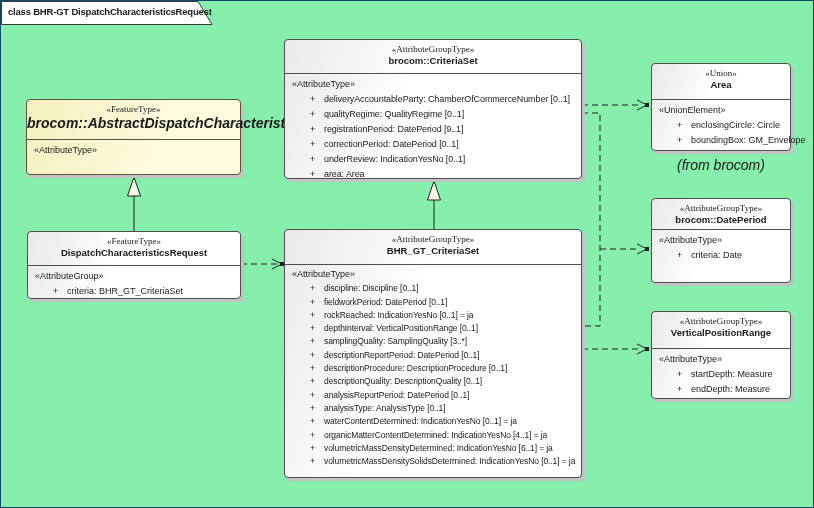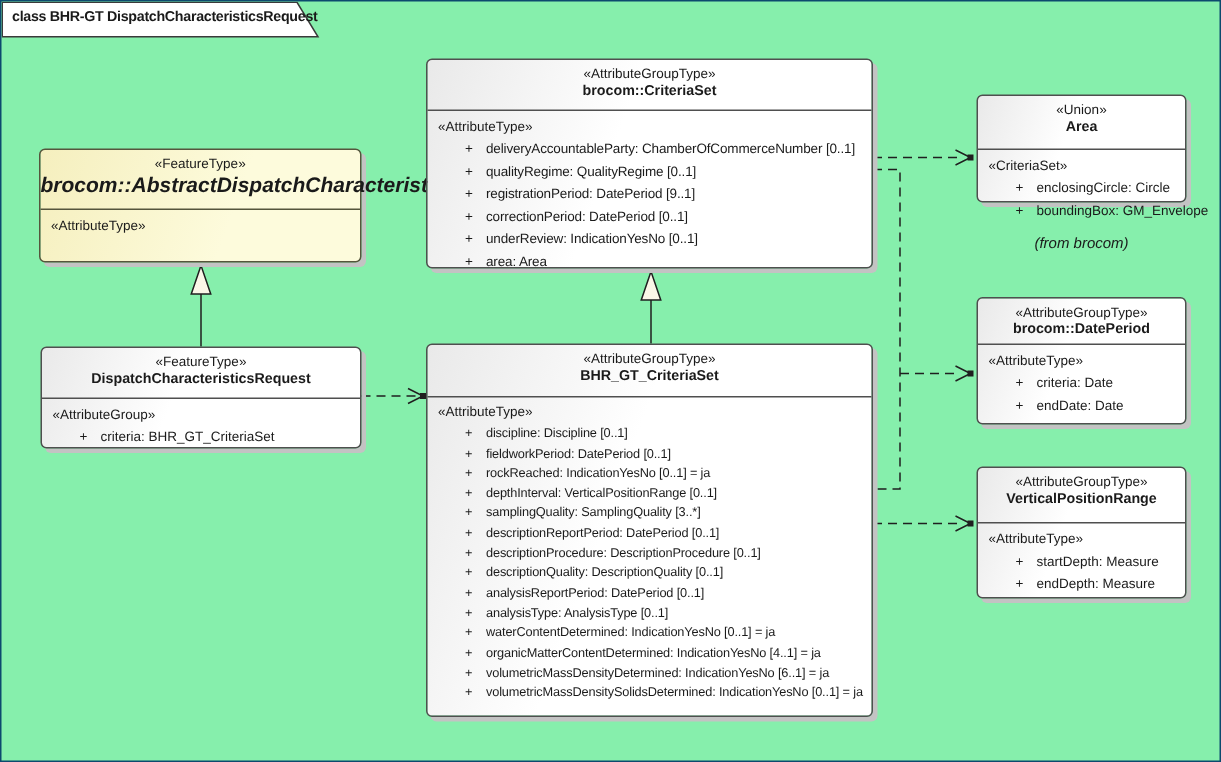--- a/index.html
+++ b/index.html
@@ -23,34 +23,34 @@
   }
   .uml-box.yellow{
     background:linear-gradient(110deg,#f5efbe 0%,#fdfbdc 60%);
     border-color:#55553c;
   }
   .hdr{
     box-sizing:border-box;border-bottom:1px solid #4f4f4f;
     text-align:center;padding-top:4px;
   }
   .yellow .hdr{border-bottom-color:#55553c;}
-  .stereo{font-size:9px;}
+  .stereo{font-size:9px;font-family:Liberation Serif, serif;}
   .cname{font-size:9.5px;font-weight:bold;margin-top:1px;white-space:nowrap;}
   .cname.italic{font-style:italic;}
   .body{padding-top:3px;}
   .comp{font-size:9px;padding-left:7px;margin-bottom:1px;}
   .attr{font-size:9px;white-space:nowrap;padding-left:25px;}
   .attr .plus{display:inline-block;width:14px;}
   .rows-15 .comp,.rows-15 .attr{line-height:15px;margin-bottom:0;}
   .rows-13 .comp,.rows-13 .attr{line-height:13.3px;font-size:8.5px;}
   .rows-13 .comp{font-size:9px;}
   .tight .attr{letter-spacing:-0.1px;}
   
   .caption{
-    position:absolute;font-size:10px;font-style:italic;text-align:center;
+    position:absolute;font-size:14px;font-style:italic;text-align:center;
   }
   
   #wires{position:absolute;left:0;top:0;pointer-events:none;}
 </style>
 </head>
 <body>
 
 <div id="canvas">
 
   <svg id="wires" width="814" height="508">
@@ -150,42 +150,41 @@
       <div class="attr"><span class="plus">+</span><span>descriptionQuality: DescriptionQuality [0..1]</span></div>
       <div class="attr"><span class="plus">+</span><span>analysisReportPeriod: DatePeriod [0..1]</span></div>
       <div class="attr"><span class="plus">+</span><span>analysisType: AnalysisType [0..1]</span></div>
       <div class="attr"><span class="plus">+</span><span>waterContentDetermined: IndicationYesNo [0..1] = ja</span></div>
       <div class="attr"><span class="plus">+</span><span>organicMatterContentDetermined: IndicationYesNo [4..1] = ja</span></div>
       <div class="attr"><span class="plus">+</span><span>volumetricMassDensityDetermined: IndicationYesNo [6..1] = ja</span></div>
       <div class="attr"><span class="plus">+</span><span>volumetricMassDensitySolidsDetermined: IndicationYesNo [0..1] = ja</span></div>
     </div>
   </div>
 
-  <div class="uml-box rows-15" style="left:650px;top:62px;width:140px;height:72px">
+  <div class="uml-box rows-15" style="left:650px;top:62px;width:140px;height:88px">
     <div class="hdr" style="height:36px">
       <div class="stereo">«Union»</div>
       <div class="cname">Area</div>
     </div>
     <div class="body">
-      <div class="comp">«CriteriaSet»</div>
+      <div class="comp">«UnionElement»</div>
       <div class="attr"><span class="plus">+</span><span>enclosingCircle: Circle</span></div>
       <div class="attr"><span class="plus">+</span><span>boundingBox: GM_Envelope</span></div>
     </div>
   </div>
   <div class="caption" style="left:650px;top:156px;width:140px">(from brocom)</div>
 
   <div class="uml-box rows-15" style="left:650px;top:197px;width:140px;height:85px">
     <div class="hdr" style="height:31px">
       <div class="stereo">«AttributeGroupType»</div>
       <div class="cname">brocom::DatePeriod</div>
     </div>
     <div class="body">
       <div class="comp">«AttributeType»</div>
       <div class="attr"><span class="plus">+</span><span>criteria: Date</span></div>
-      <div class="attr"><span class="plus">+</span><span>endDate: Date</span></div>
     </div>
   </div>
 
   <div class="uml-box rows-15" style="left:650px;top:310px;width:140px;height:88px">
     <div class="hdr" style="height:37px">
       <div class="stereo">«AttributeGroupType»</div>
       <div class="cname">VerticalPositionRange</div>
     </div>
     <div class="body">
       <div class="comp">«AttributeType»</div>

